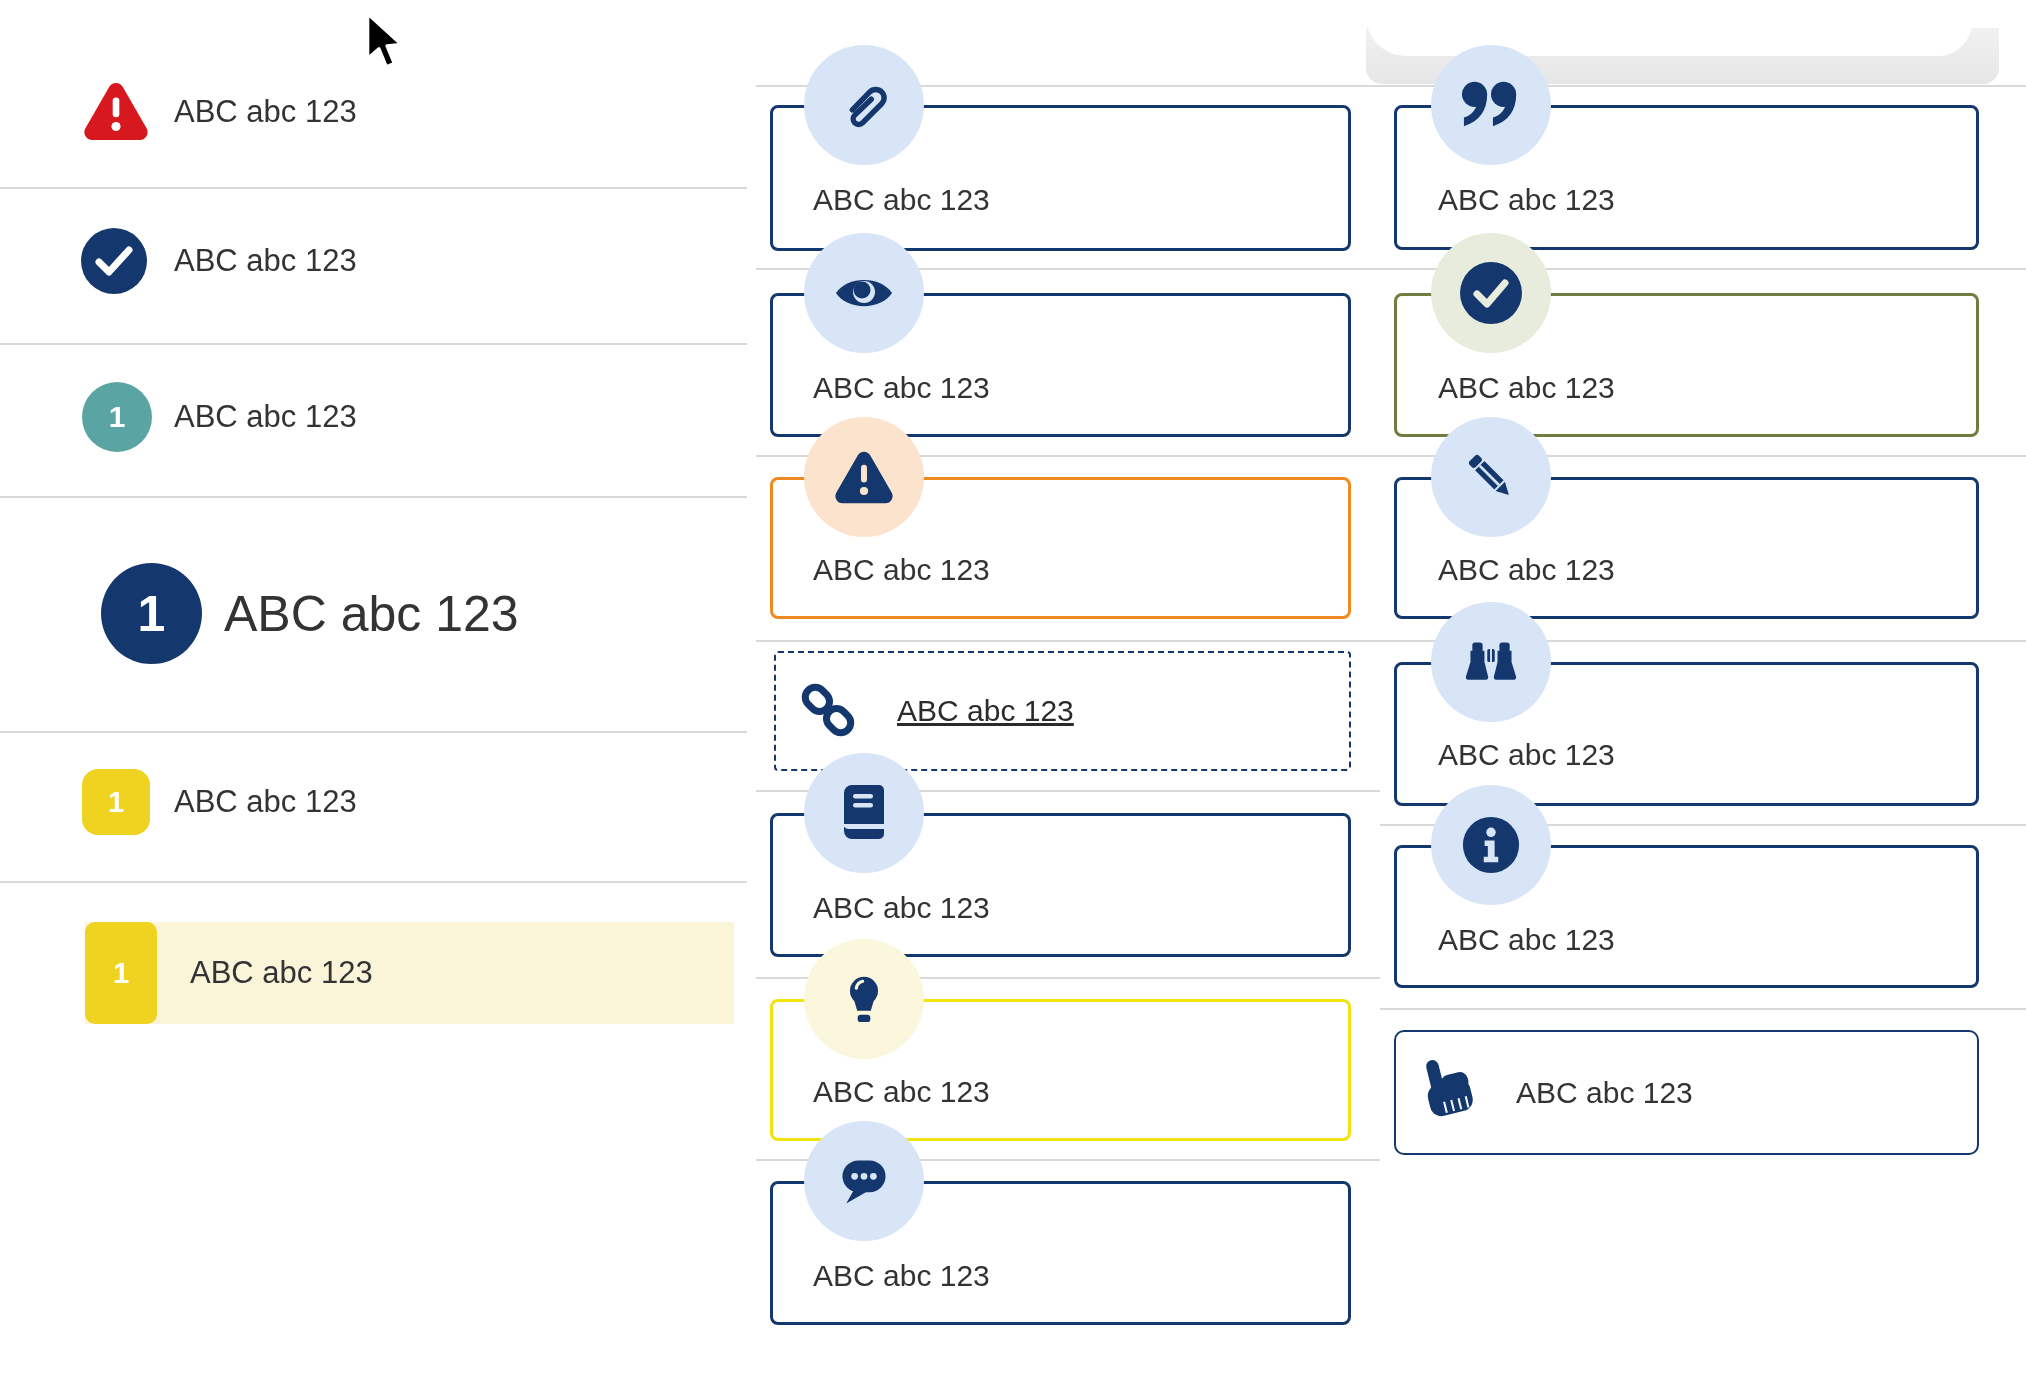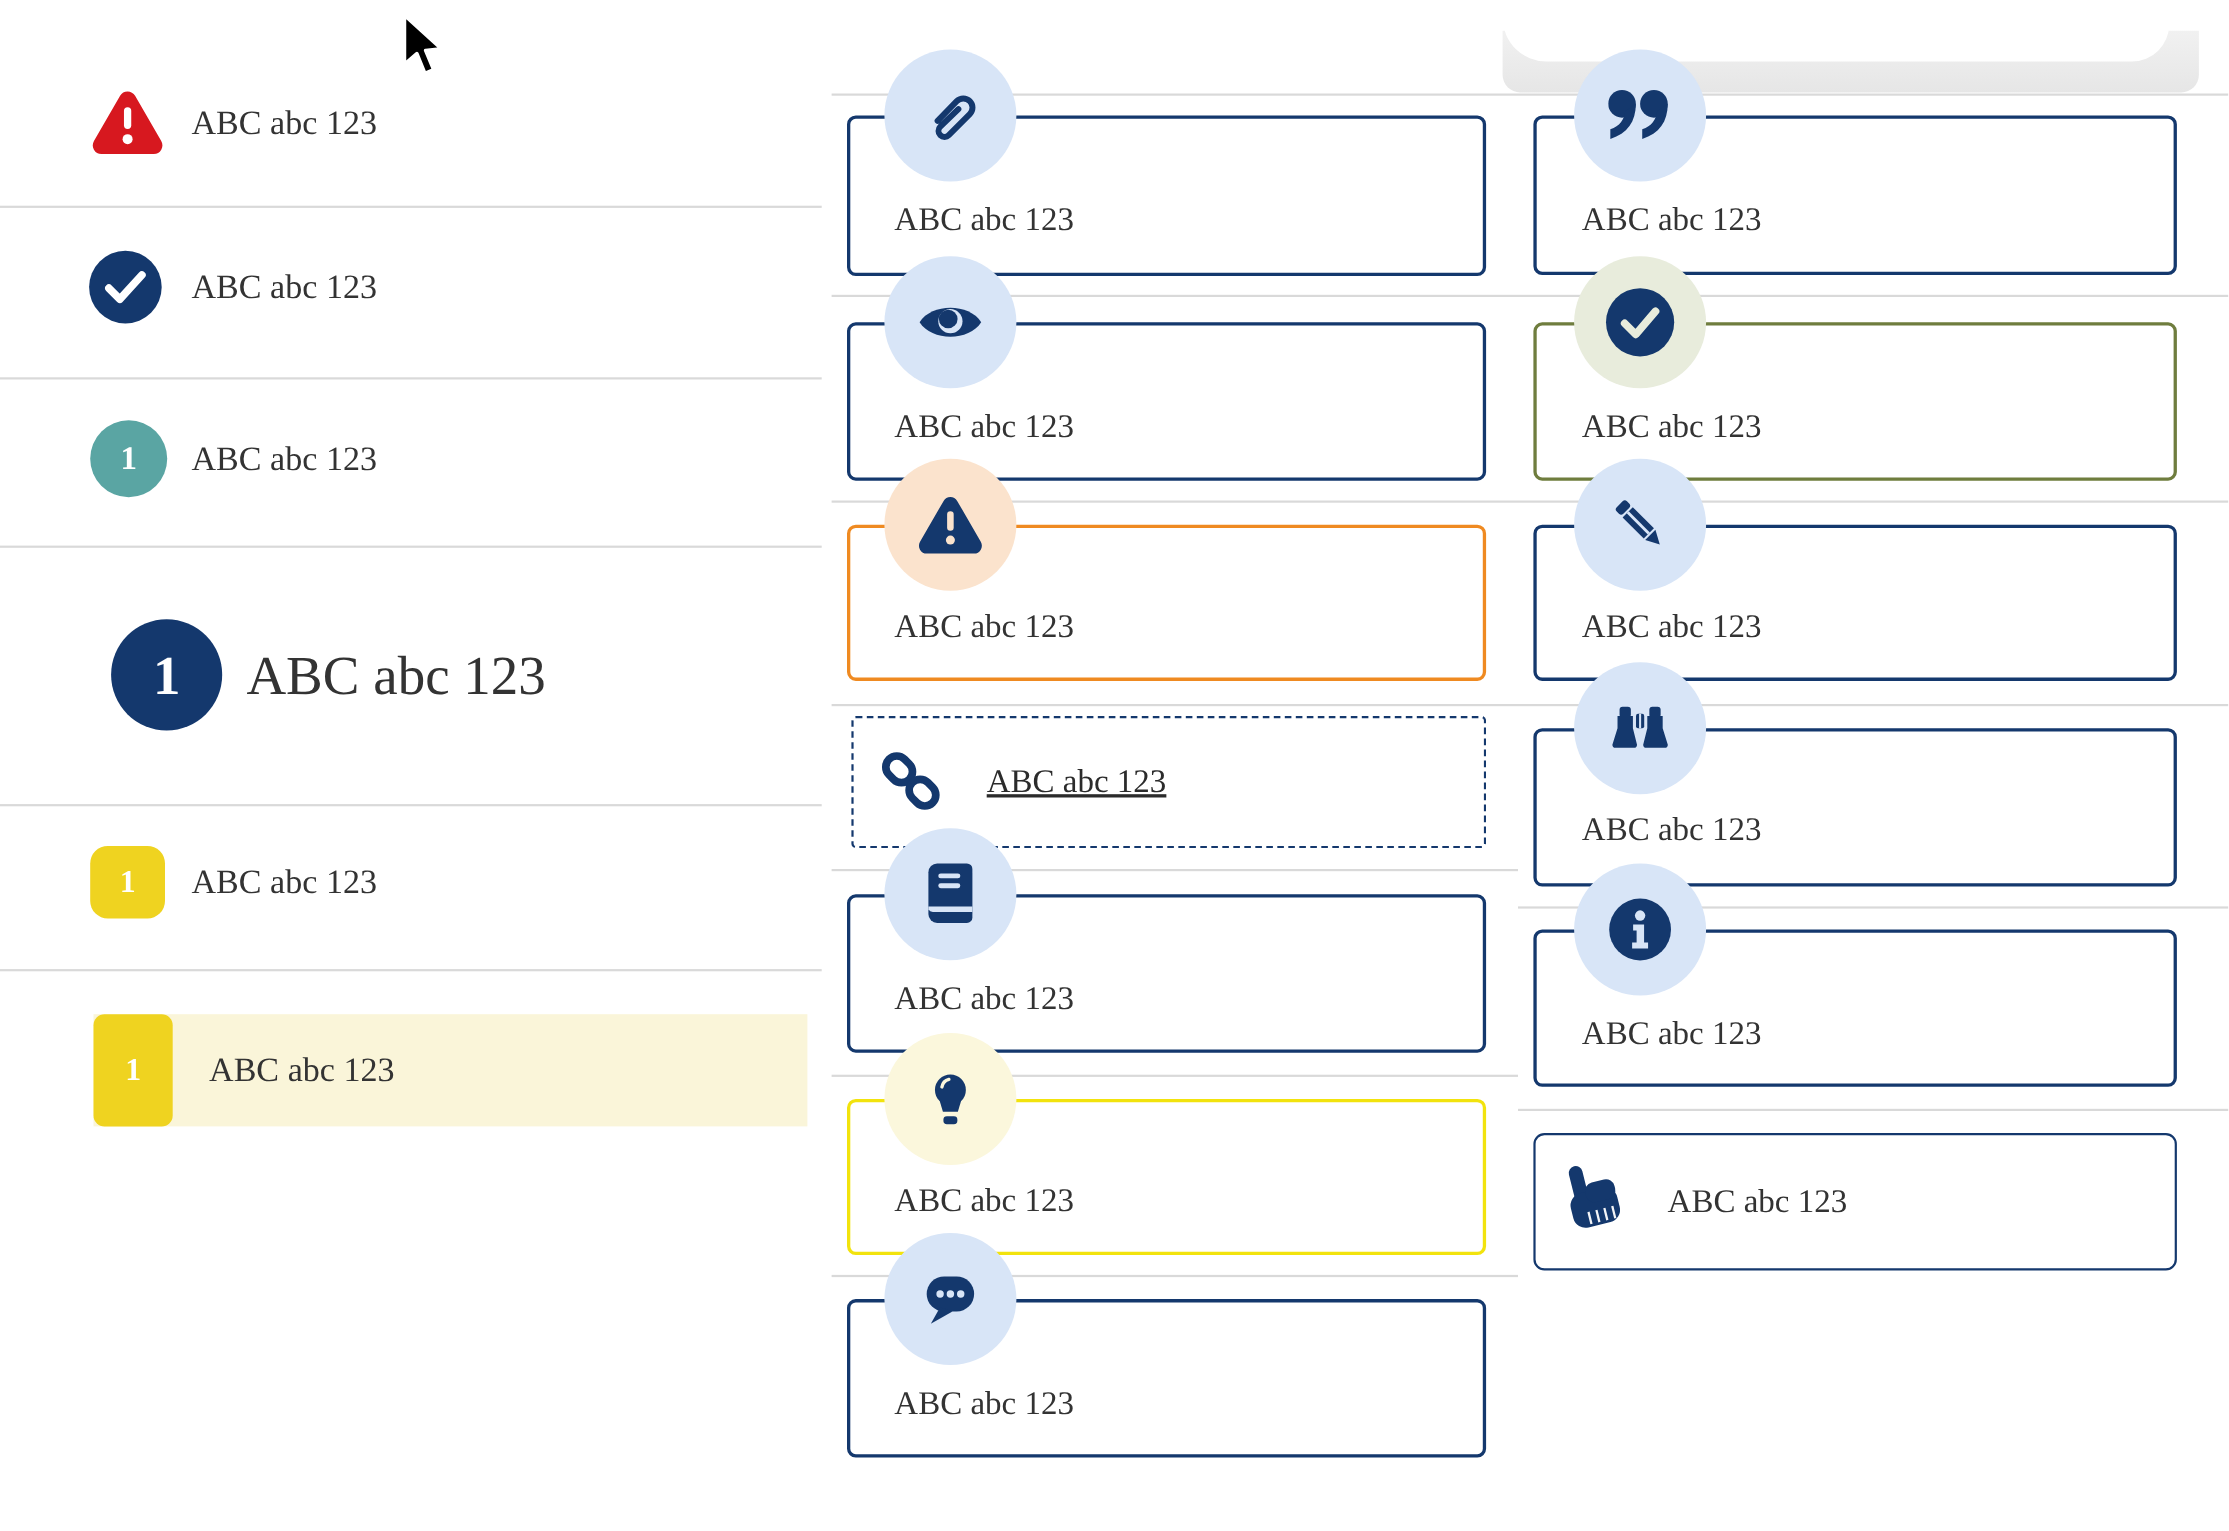--- a/index.html
+++ b/index.html
@@ -1,18 +1,18 @@
 <!DOCTYPE html>
 <html style="--navy: #14386d; --light_blue: #d8e5f7; --red: #d7181f; --teal: #5aa5a3; --yellow_badge: #efd320; --highlight_bg: #faf5d9; --orange: #ef8a21; --peach: #fbe3cd; --olive: #6f7d3e; --sage: #e8ecdc; --bulb_yellow: #f2e30d; --pale_yellow: #fbf7dc; --separator: #d9d9d9; --text: #333333;"><head>
 <meta charset="utf-8">
 <style>
   html,body{margin:0;padding:0;background:#fff;}
   #screen{
     position:relative;width:2026px;height:1392px;overflow:hidden;background:#fff;
-    font-family:Liberation Serif, serif;color:#333;
+    font-family:Liberation Sans, sans-serif;color:#333;
   }
   .sep{position:absolute;height:2px;background:var(--separator,#d9d9d9);}
   .lbl{position:absolute;font-size:30px;color:#333;white-space:nowrap;transform:translateY(-50%);}
   .lbl-left{font-size:31px;}
   .lbl-big{font-size:50px;}
   .badge{position:absolute;display:flex;align-items:center;justify-content:center;
          color:#fff;font-weight:bold;}
   .circle{border-radius:50%;}
   .card{position:absolute;background:#fff;border-radius:8px;box-sizing:border-box;}
   .card-navy{border:3px solid var(--navy,#14386d);}

